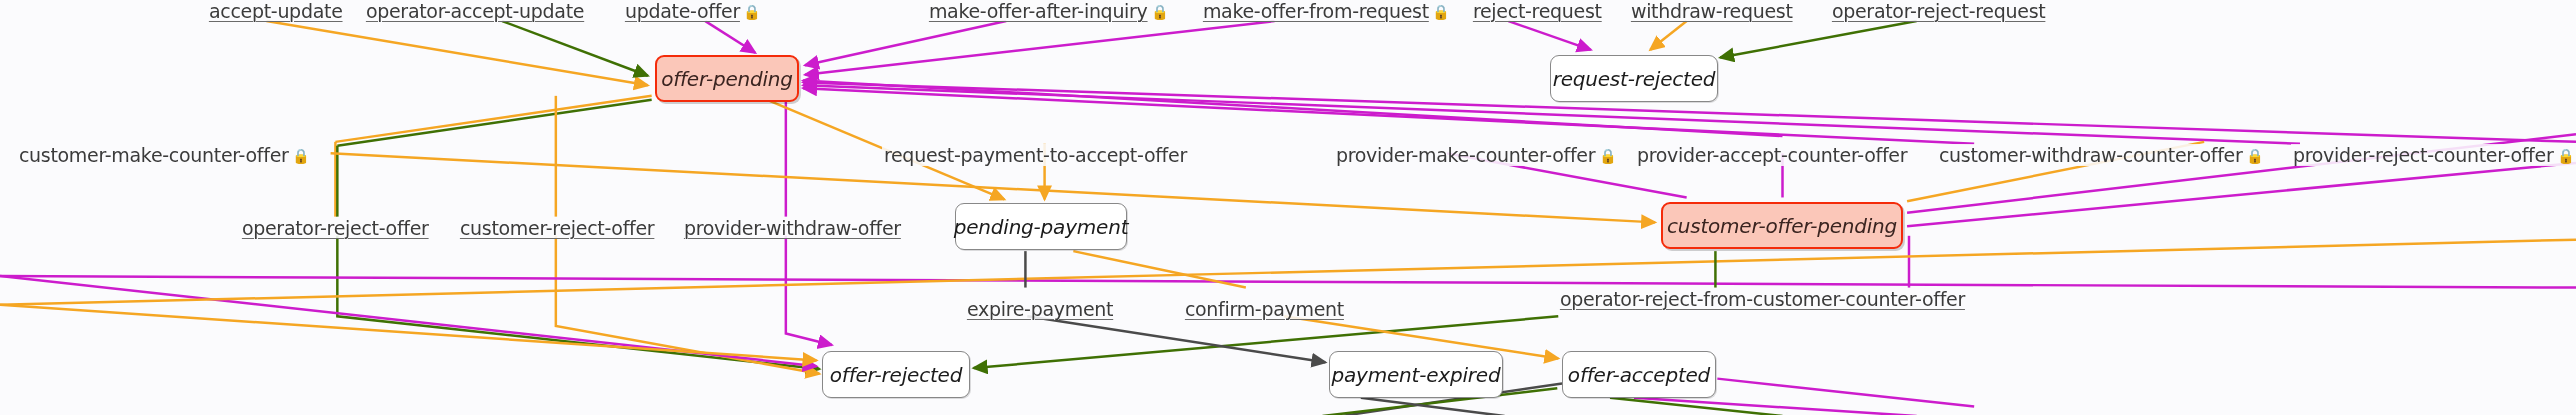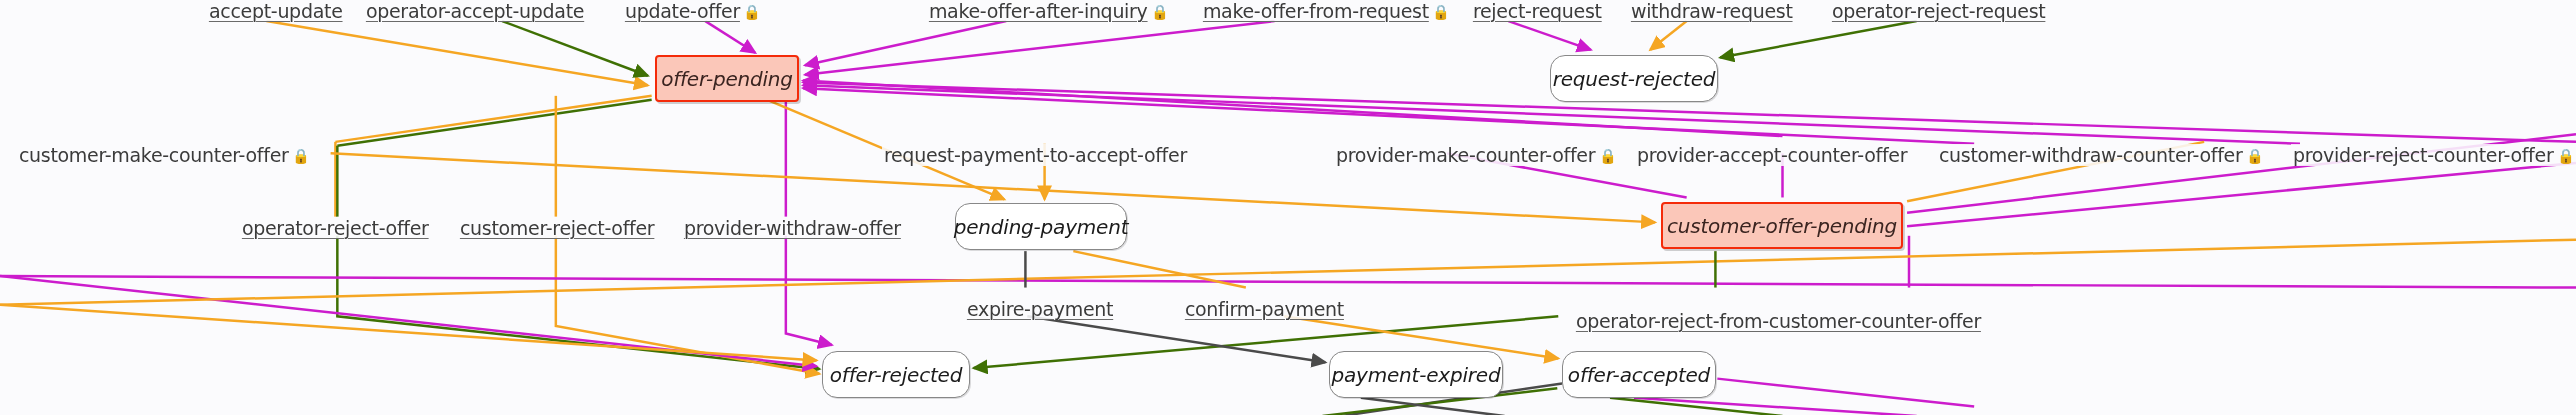--- a/index.html
+++ b/index.html
@@ -22,35 +22,35 @@
     width: 2576px;
     height: 416px;
     pointer-events: none;
   }
   .node {
     position: absolute;
     box-sizing: border-box;
     display: flex;
     align-items: center;
     justify-content: center;
-    border-radius: 15px;
+    border-radius: 9px;
     font-style: italic;
     font-size: 20px;
     letter-spacing: -0.2px;
     white-space: nowrap;
     background: #ffffff;
     border: 1.5px solid #888888;
     color: #1c1c1c;
     box-shadow: 1px 1px 0 rgba(0,0,0,0.13);
     z-index: 5;
   }
   .node.highlight {
     background: #fbc7b9;
     border: 2.9px solid #f42b0a;
-    border-radius: 4px;
+    border-radius: 9px;
     color: #3a2420;
     box-shadow: 1.9px 1.9px 0 rgba(0,0,0,0.18);
   }
   .edge-label {
     position: absolute;
     font-size: 19px;
     letter-spacing: -0.3px;
     color: #3b3b3b;
     white-space: nowrap;
     background: rgba(251,251,253,0.88);
@@ -251,18 +251,18 @@
   <div class="edge-label" style="left:682px; top:217px;">
     <span class="txt">provider-withdraw-offer</span>
   </div>
 
   <div class="edge-label" style="left:965px; top:298px;text-align:center;">
     <span class="txt">expire-payment</span>
   </div>
   <div class="edge-label" style="left:1183px; top:298px;">
     <span class="txt">confirm-payment</span>
   </div>
-  <div class="edge-label" style="left:1558px; top:310px;margin-left:16px;">
+  <div class="edge-label" style="left:1558px; top:288px;">
     <span class="txt">operator-reject-from-customer-counter-offer</span>
   </div>
 
 </div>
 
 
 </body></html>

